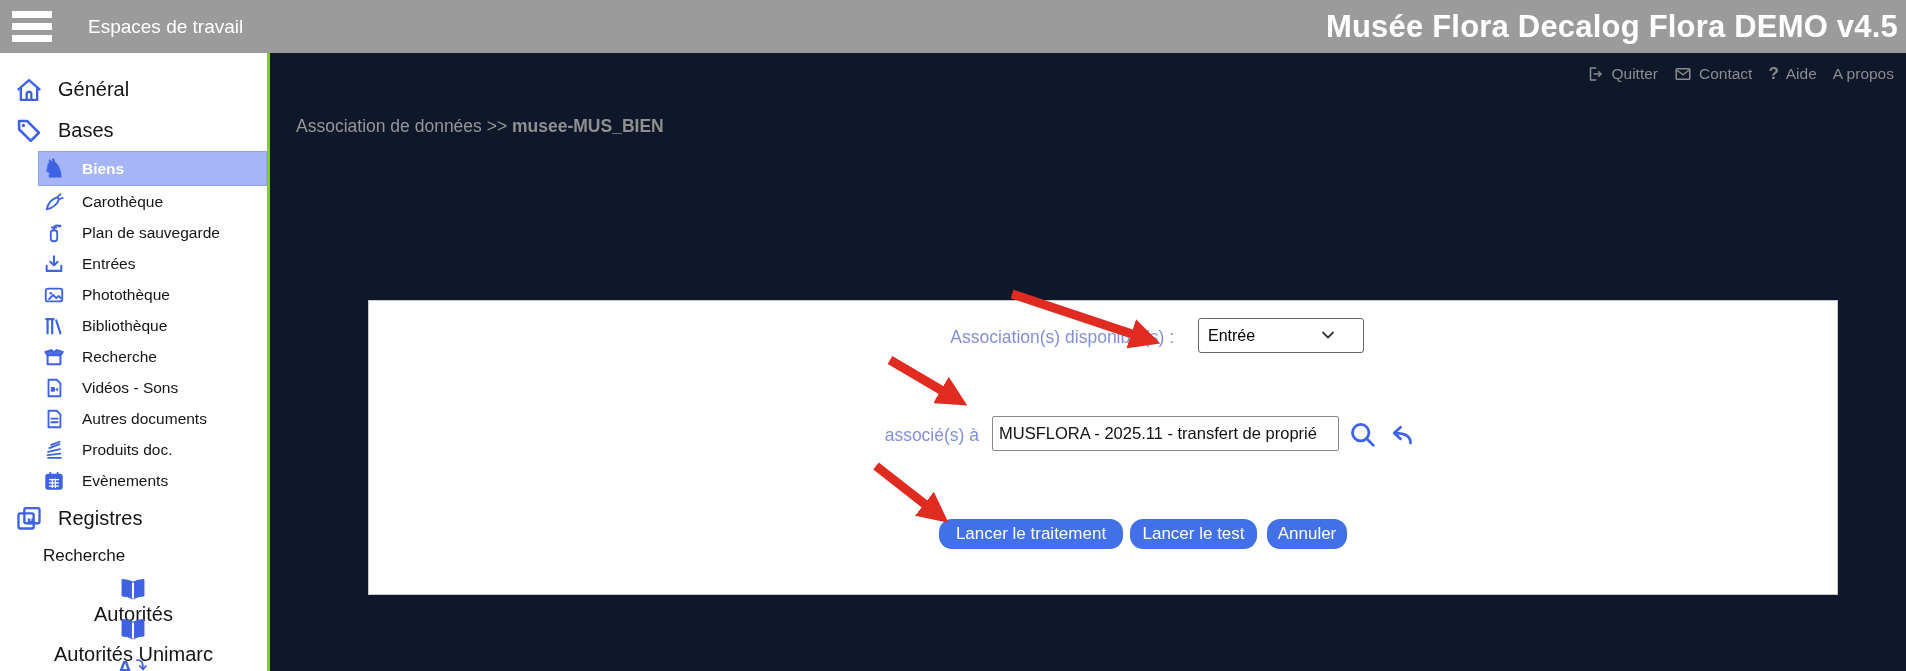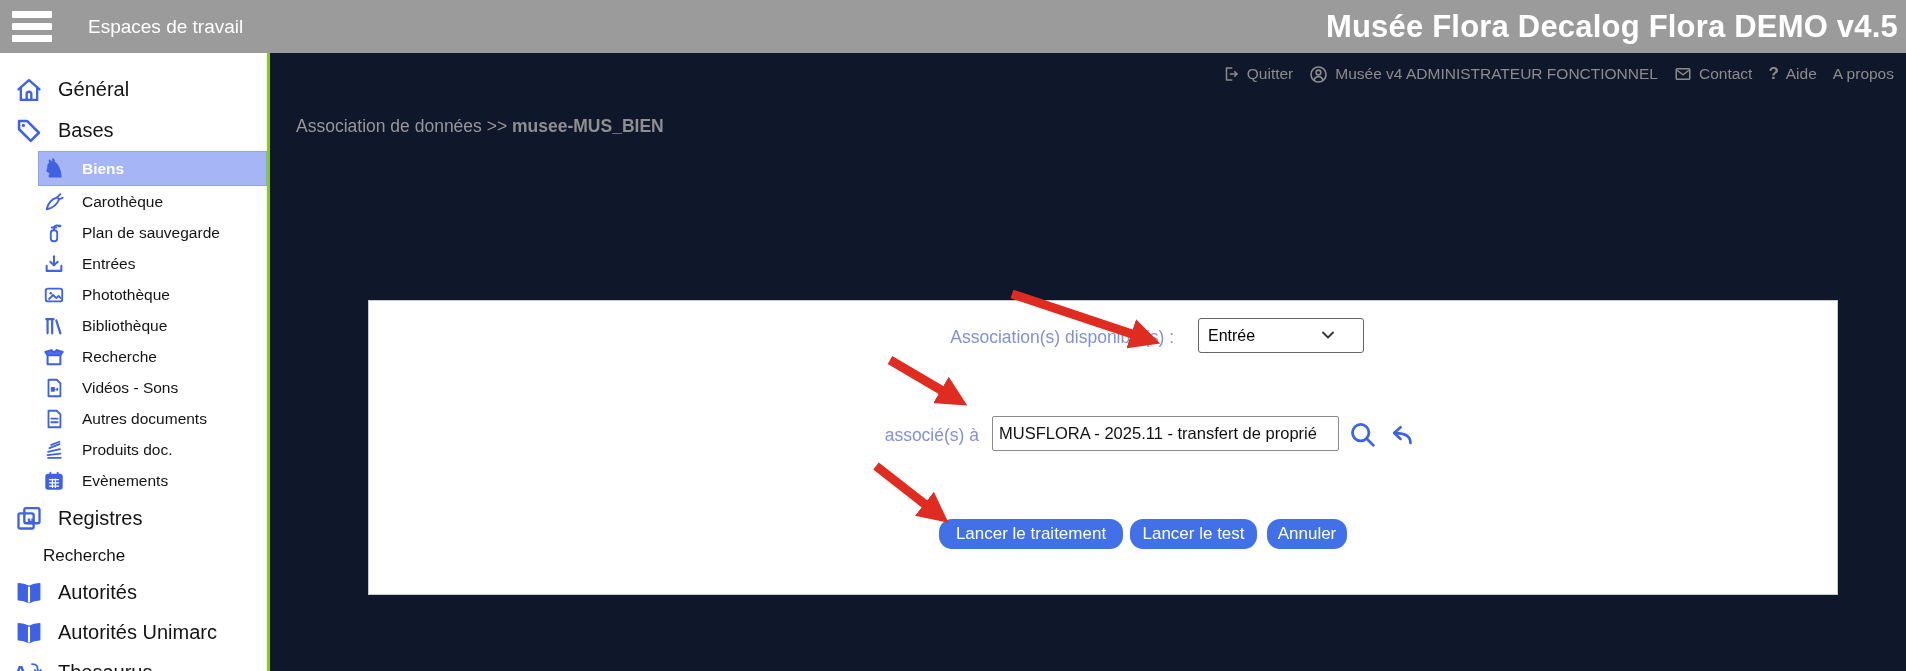--- a/index.html
+++ b/index.html
@@ -33,21 +33,21 @@
   .side-item .ic { flex:0 0 auto; display:flex; align-items:center; justify-content:center; }
   .side-item.top { height:41px; font-size:20px; }
   .side-item.top .ic { width:31px; height:31px; margin-left:13px; margin-right:14px; }
   .side-item.sub { height:31px; font-size:15.5px; }
   .side-item.sub .ic { width:24px; height:24px; margin-left:42px; margin-right:16px; }
   .side-item.sel { height:35px; margin-left:38px; background:#a6b5f6; border:1px solid #90a3f0;
     color:#fff; font-weight:700; }
   .side-item.sel .ic { margin-left:3px; }
   .side-item.plain { height:32px; font-size:17px; padding-left:43px; }
   .side-item.h44 { height:44px; }
-  .side-item.h40 { height:40px; }
+  .side-item.h40 { height:40px;flex-direction:column; }
   .knight-glyph { font-size:25px; line-height:1; color:#3e62e3; }
   .thes-glyph { font-weight:800; font-size:21px; color:#3e62e3; line-height:1; }
 
   
   .panel { position:absolute; left:368px; top:300px; width:1470px; height:295px;
     border:1px solid #c9c9c9; background:#fff; }
   .flabel { position:absolute; color:#8390d8; font-size:17.5px; white-space:nowrap; }
   .lbl-assoc { top:26px; right:663px; }
   .lbl-associe { top:124px; right:858px; }
   .assoc-select { position:absolute; left:813px; top:17px; width:166px; height:35px;
@@ -92,30 +92,20 @@
         <svg width="18" height="18" viewBox="0 0 24 24" fill="none" stroke="#8c8c8c" stroke-width="2" stroke-linecap="round" stroke-linejoin="round">
             <path d="M13 4H6v16h7"></path>
             <path d="M11 12h9"></path>
             <path d="M17 9l3 3-3 3"></path>
           </svg>
       </span>
       <span>Quitter</span>
     </div>
     <div class="ulink">
       <span class="ic">
-        <svg width="19" height="19" viewBox="0 0 24 24" fill="none" stroke="#8c8c8c" stroke-width="2" stroke-linecap="round">
-            <circle cx="12" cy="12" r="9.5"></circle>
-            <circle cx="12" cy="9.5" r="3"></circle>
-            <path d="M6.5 18.5c1.2-3 3.3-4 5.5-4s4.3 1 5.5 4"></path>
-          </svg>
-      </span>
-      <span>Musée v4 ADMINISTRATEUR FONCTIONNEL</span>
-    </div>
-    <div class="ulink">
-      <span class="ic">
         <svg width="18" height="18" viewBox="0 0 24 24" fill="none" stroke="#8c8c8c" stroke-width="2" stroke-linejoin="round">
             <rect x="3" y="5" width="18" height="14" rx="1"></rect>
             <path d="M4 7l8 6 8-6"></path>
           </svg>
       </span>
       <span>Contact</span>
     </div>
     <div class="ulink">
       <span class="qmark">?</span>
       <span>Aide</span>

